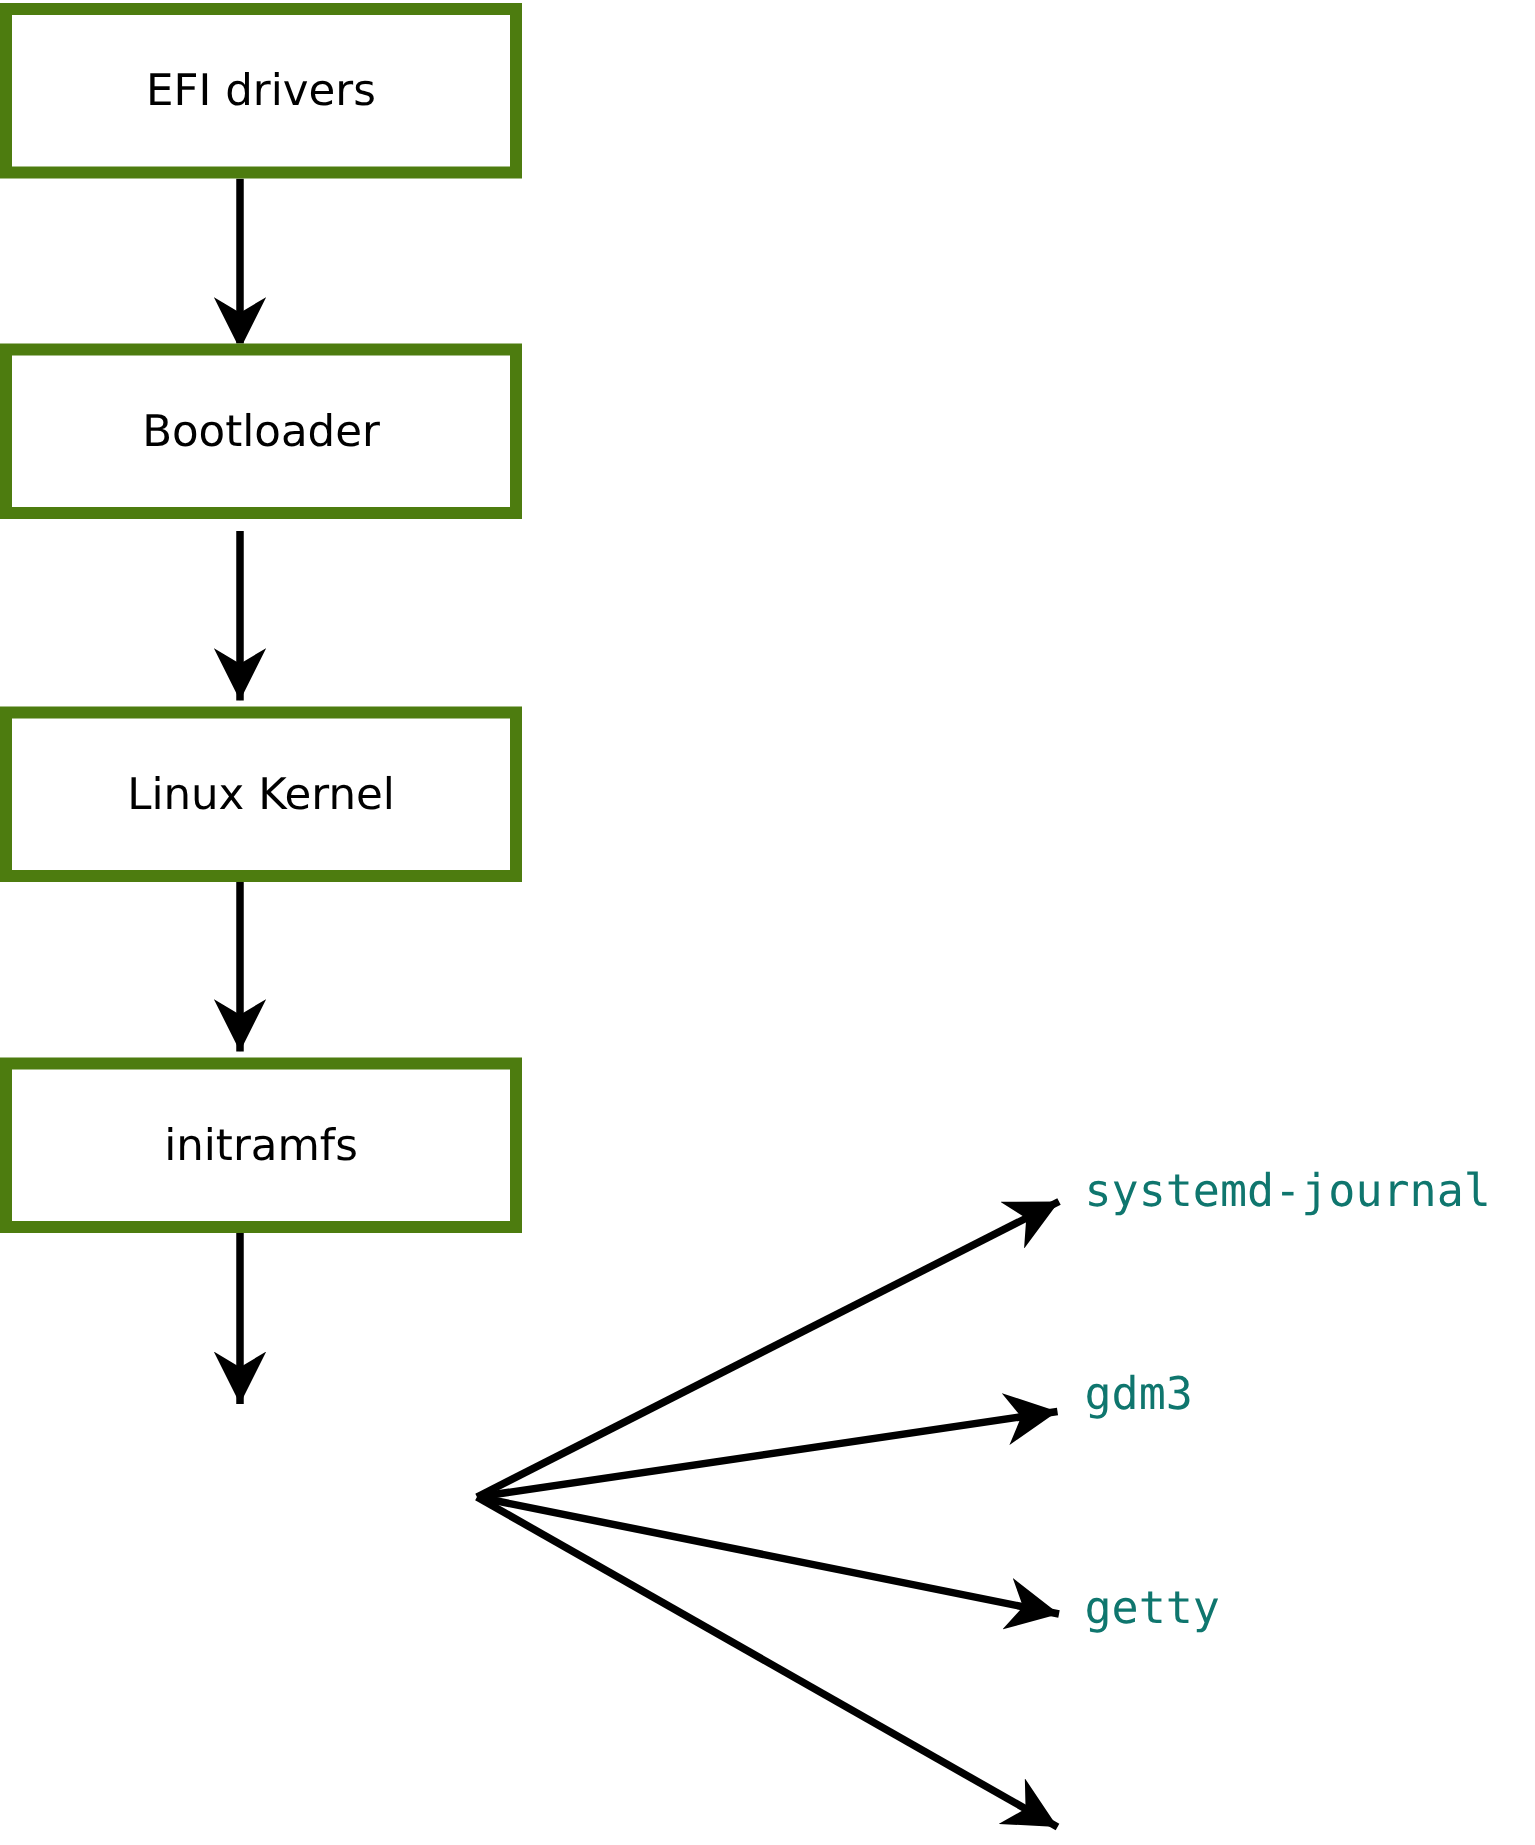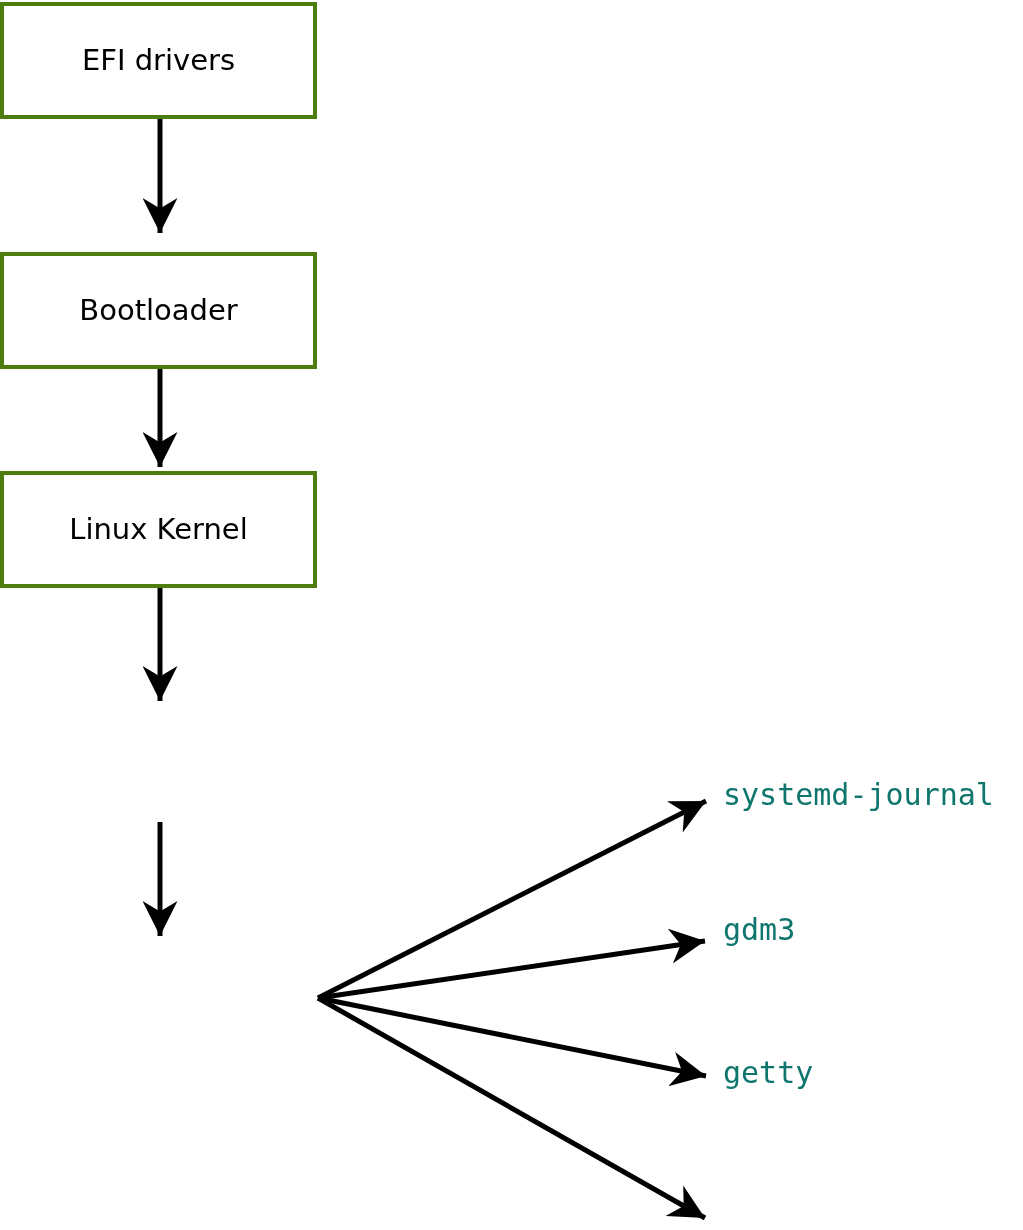--- a/index.html
+++ b/index.html
@@ -19,24 +19,24 @@
   .arrow-layer {
     position: absolute;
     left: 0;
     top: 0;
     width: 1023px;
     height: 1230px;
   }
   .node-box {
     position: absolute;
     left: 0;
-    width: 317px;
+    width: 348px;
     height: 117px;
     box-sizing: border-box;
-    border: 4px solid #4d7c0f;
+    border: 8px solid #4d7c0f;
     background: #ffffff;
     display: flex;
     align-items: center;
     justify-content: center;
   }
   .node-label {
     font-size: 29px;
     line-height: 1;
     color: #000000;
     white-space: nowrap;
@@ -58,21 +58,21 @@
     position: absolute;
     left: 560px;
     top: 164px;
     font-size: 29px;
     line-height: 1;
     color: #000000;
     white-space: nowrap;
   }
   
   .node-efi        { top: 2px; }
-  .node-bootloader { top: 252px; }
+  .node-bootloader { top: 229px; }
   .node-kernel     { top: 471px; }
   .node-initramfs  { top: 705px; }
   .node-systemd    { top: 940px; }
   
   .proc-journal { left: 723px; top: 780px; }
   .proc-gdm3    { left: 723px; top: 915px; }
   .proc-getty   { left: 723px; top: 1058px; }
   .proc-sshd    { left: 714px; top: 1196px; }
 </style>
 </head>
@@ -100,20 +100,23 @@
 
   <div class="node-box node-efi">
     <span class="node-label">EFI drivers</span>
   </div>
   <div class="node-box node-bootloader">
     <span class="node-label">Bootloader</span>
   </div>
   <div class="node-box node-kernel">
     <span class="node-label">Linux Kernel</span>
   </div>
+  <div class="node-box node-initramfs">
+    <span class="node-label">initramfs</span>
+  </div>
 
   <span class="proc-label proc-journal">systemd-journal</span>
   <span class="proc-label proc-gdm3">gdm3</span>
   <span class="proc-label proc-getty">getty</span>
   <span class="proc-label sans proc-sshd">sshd</span>
 
 
 </div>
 
 </body></html>

